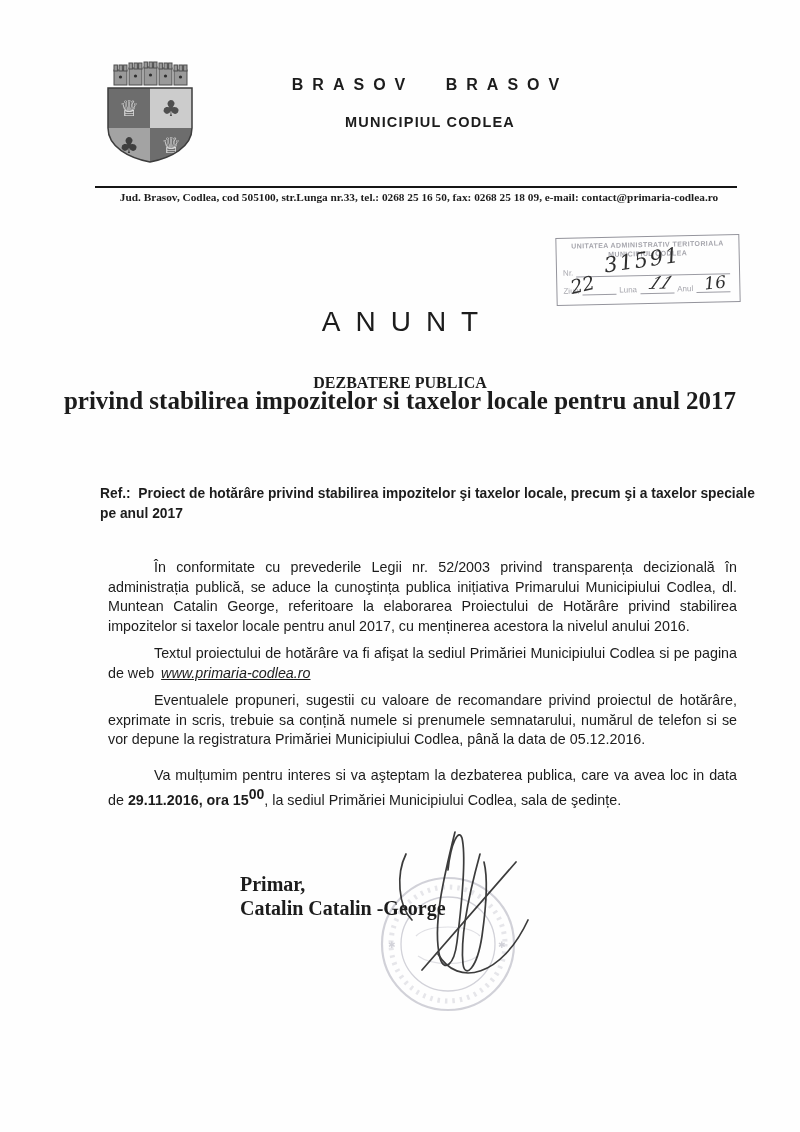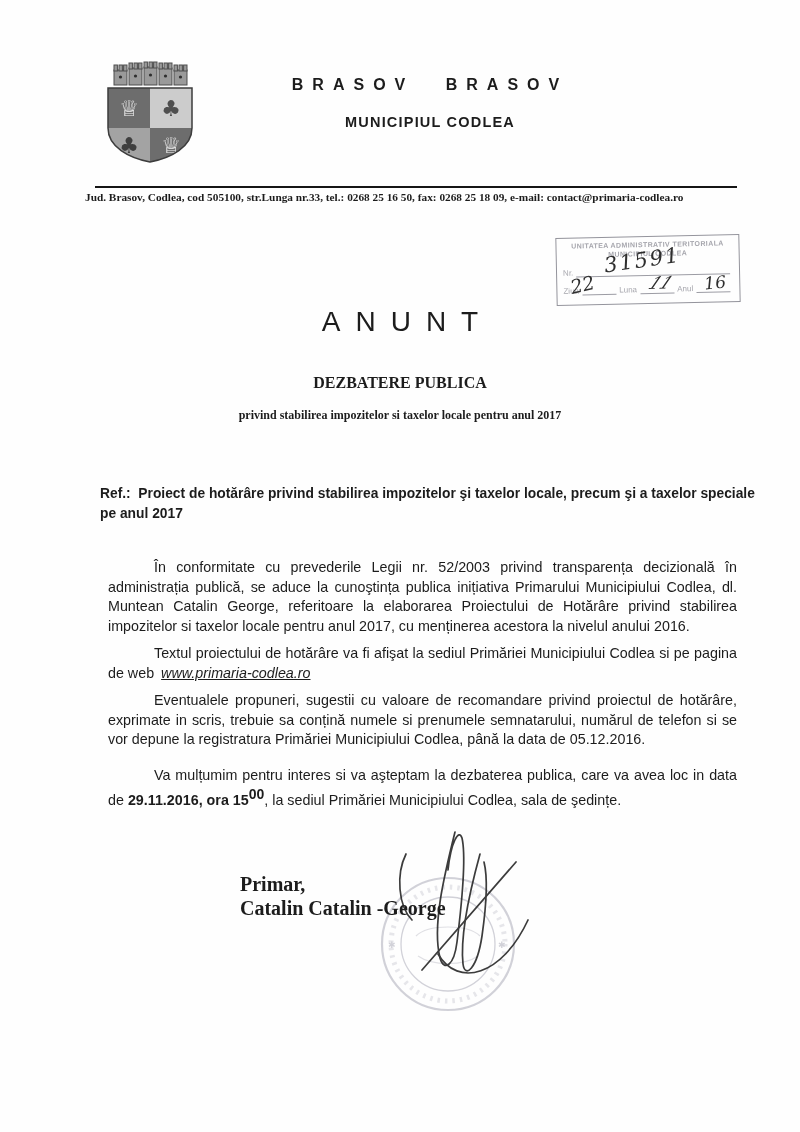--- a/index.html
+++ b/index.html
@@ -3,40 +3,40 @@
 <meta charset="utf-8">
 <style>
   html,body{margin:0;padding:0;background:#ffffff;}
   .page{position:relative;width:800px;height:1132px;background:#fefefe;overflow:hidden;
         font-family:"Liberation Sans","DejaVu Sans",sans-serif;color:#1c1c1c;}
   .coa{position:absolute;left:98px;top:52px;width:104px;height:114px;}
   .hdr{position:absolute;left:210px;top:76px;width:440px;text-align:center;}
   .hdr-county{font-size:16px;font-weight:bold;letter-spacing:9px;word-spacing:18px;white-space:nowrap;}
   .hdr-muni{margin-top:20px;font-size:14.5px;font-weight:bold;letter-spacing:1.2px;white-space:nowrap;}
   .rule{position:absolute;left:95px;top:186px;width:642px;height:2px;background:#151515;}
-  .contact{position:absolute;left:85px;top:191px;width:668px;text-align:left;
+  .contact{position:absolute;left:85px;top:191px;width:668px;text-align:center;
            font-family:"Liberation Serif","DejaVu Serif",serif;font-weight:bold;font-size:11.3px;white-space:nowrap;}
   
   .stampbox{position:absolute;left:556px;top:236px;width:184px;height:68px;border:1.5px solid #94949c;
             transform:rotate(-1.2deg);font-size:7px;color:#a6a6ad;padding:3px 6px 4px 6px;box-sizing:border-box;}
   .stamp-org{font-weight:bold;text-align:center;letter-spacing:.4px;line-height:9px;white-space:nowrap;}
   .stamp-row{display:flex;align-items:flex-end;margin-top:7px;font-size:8px;}
   .stamp-line{position:relative;flex:1;border-bottom:1px solid #9c9ca4;height:10px;margin:0 3px;}
   .hand{position:absolute;font-family:"DejaVu Serif","Liberation Serif",serif;font-style:italic;
         color:#2e2e2e;white-space:nowrap;}
   .hand-nr{font-size:21px;left:28px;top:-17px;transform:rotate(-7deg);letter-spacing:2px;}
   .hand-day{font-size:19px;left:-12px;top:-11px;transform:rotate(-12deg);}
   .hand-month{font-size:17px;left:10px;top:-10px;transform:skewX(-28deg);}
   .hand-year{font-size:17px;left:8px;top:-9px;transform:rotate(-4deg);}
   .title{position:absolute;left:0;top:306px;width:800px;text-align:center;font-size:28px;font-weight:normal;
          letter-spacing:15px;text-indent:15px;}
   .subj{position:absolute;left:0;width:800px;text-align:center;font-family:"Liberation Serif","DejaVu Serif",serif;
         font-weight:bold;}
   .subj1{top:374px;font-size:16px;}
-  .subj2{top:408px;font-size:12px;}
+  .subj2{top:387px;font-size:25px;}
   .ref{position:absolute;left:100px;top:484px;width:660px;font-size:13.8px;font-weight:bold;line-height:20px;}
   .bodytxt{position:absolute;left:100px;top:550px;width:645px;font-size:14.3px;line-height:19.5px;text-align:justify;}
   .bodytxt p{margin:8px;text-indent:46px;}
   .gap-top{margin-top:16px !important;}
   .weblink{text-decoration:underline;margin-left:7px;font-style:italic;}
   .bold{font-weight:bold;}
   sup{font-size:14px;font-weight:bold;}
   .sigblock{position:absolute;left:240px;top:872px;width:340px;text-align:left;
             font-family:"Liberation Serif","DejaVu Serif",serif;font-weight:bold;font-size:20px;line-height:24px;}
   .seal{position:absolute;left:368px;top:864px;width:160px;height:160px;opacity:.5;}

